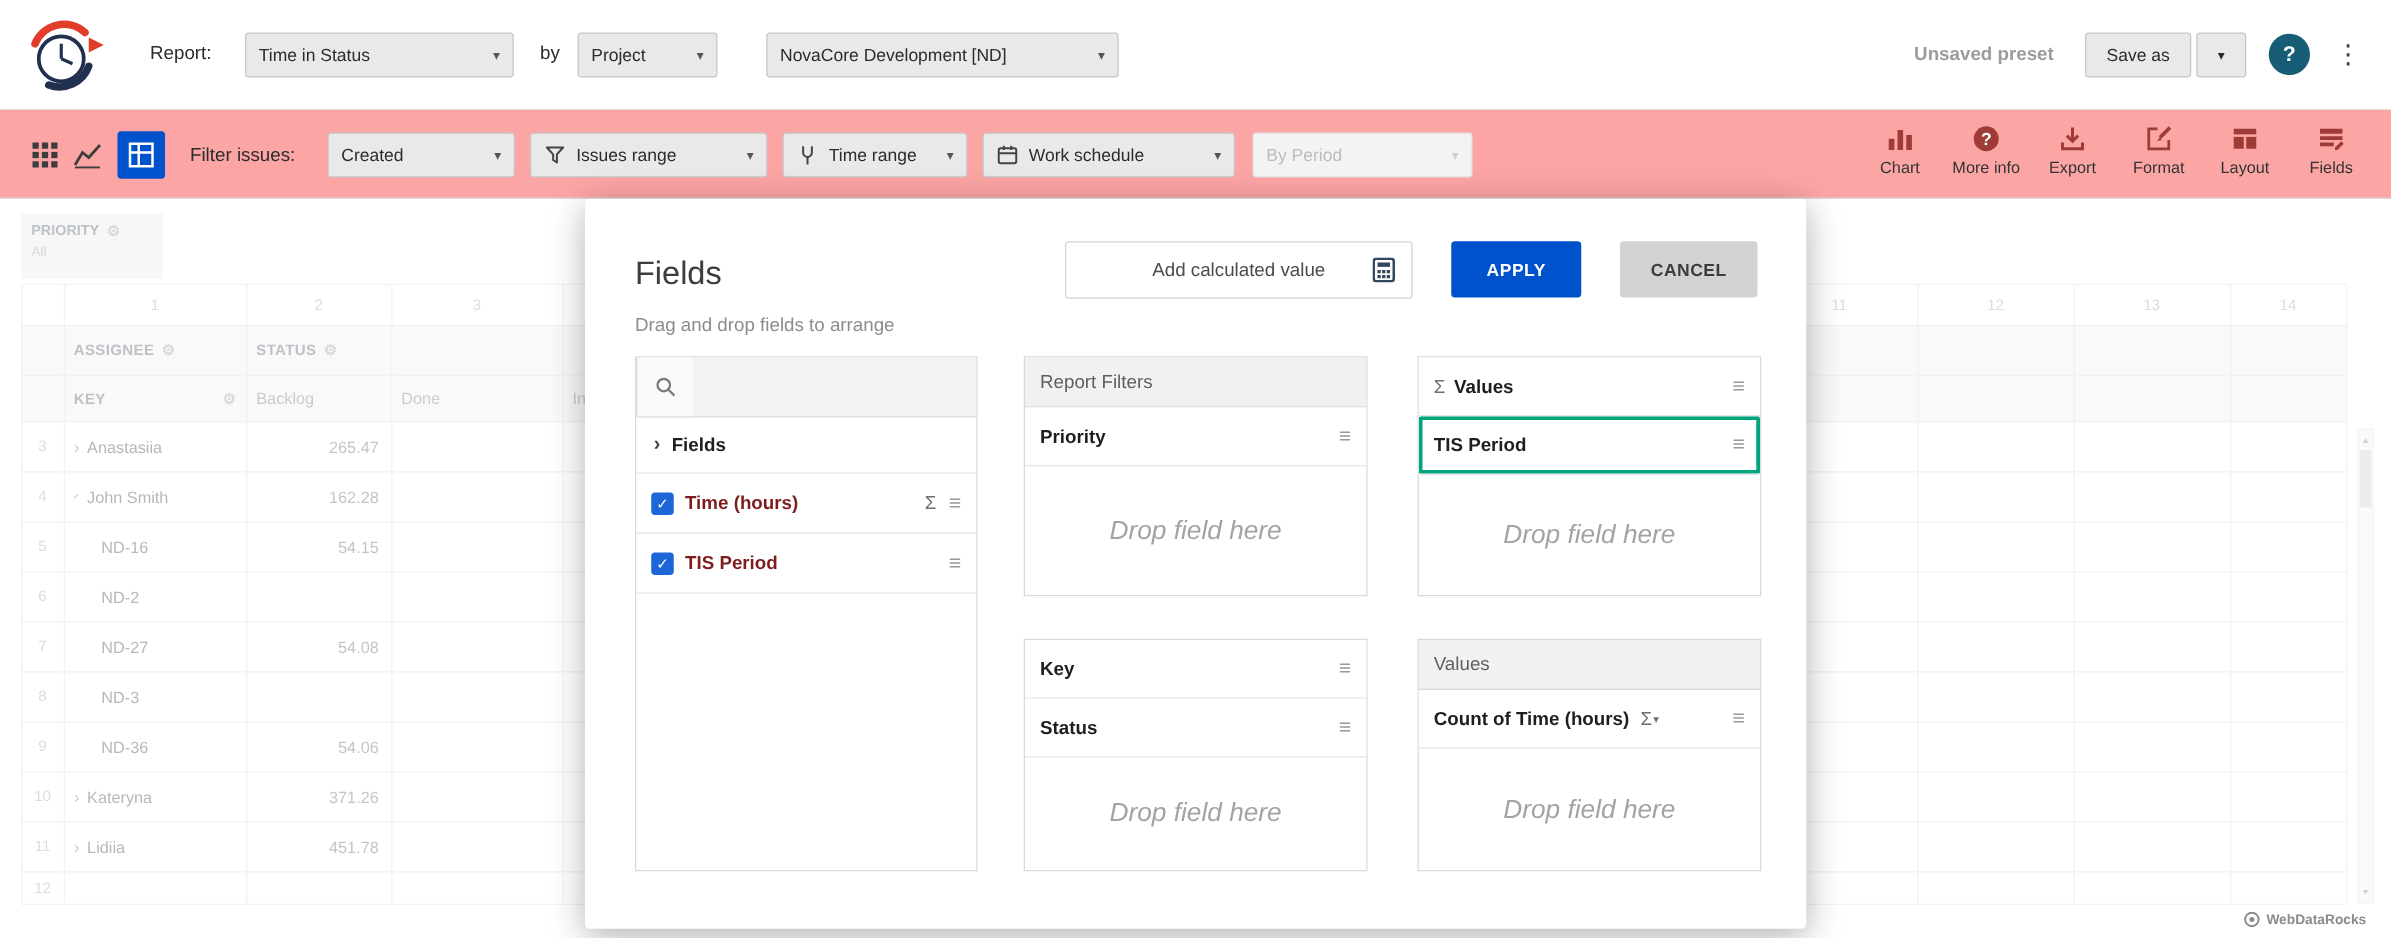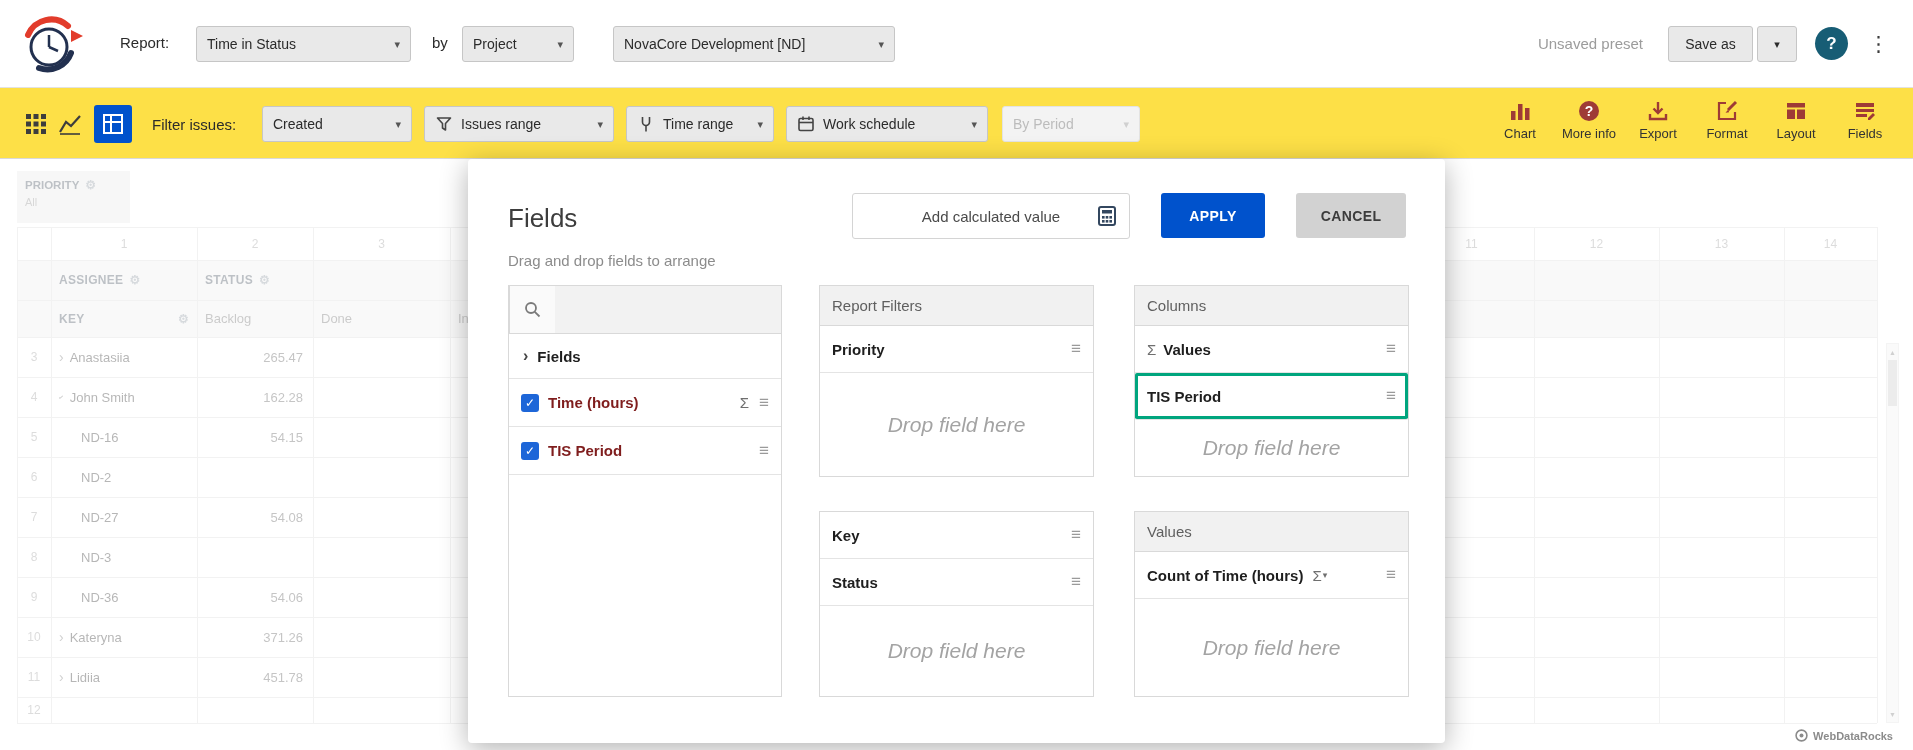--- a/index.html
+++ b/index.html
@@ -21,21 +21,21 @@
   .dd.dis .car { color:#d0d0d0; }
   .gbtn { position:absolute; display:flex; align-items:center; justify-content:center; height:36px;
           background:#e9e9e9; border:1px solid #c6c6c6; border-radius:3px; font-size:14px; color:#2b2b2b;
           font-family:inherit; cursor:pointer; }
   .preset { position:absolute; font-size:15px; color:#9c9c9c; text-align:right; }
   .help { position:absolute; width:33px; height:33px; border-radius:50%; background:#175d75; color:#fff;
           font-weight:bold; font-size:17px; display:flex; align-items:center; justify-content:center; cursor:pointer; }
   .kebab { position:absolute; font-size:21px; color:#3c3c3c; cursor:pointer; line-height:36px; }
 
   
-  #tb { position:absolute; left:0; top:88px; width:1913px; height:71px; background:#fde047; border-bottom:1px solid #d9d9d9; z-index:4; }
+  #tb { position:absolute; left:0; top:88px; width:1913px; height:71px; background:#fca5a5; border-bottom:1px solid #d9d9d9; z-index:4; }
   .tb-ic { position:absolute; cursor:pointer; }
   .pivot-btn { position:absolute; width:38px; height:38px; background:#0052cc; border-radius:3px;
                display:flex; align-items:center; justify-content:center; cursor:pointer; }
   .tb-actions { position:absolute; right:20px; top:11px; display:flex; gap:13px; }
   .act { display:flex; flex-direction:column; align-items:center; min-width:56px; cursor:pointer; }
   .act-label { margin-top:3px; font-size:13px; color:#333; white-space:nowrap; }
 
   
   #pivot-layer { position:absolute; left:0; top:0; width:1913px; height:750px; z-index:1; }
   .cell { position:absolute; display:flex; align-items:center; font-size:13px; color:#4a4a4a; overflow:hidden; white-space:nowrap; }
@@ -119,21 +119,21 @@
     </div>
     <span class="hlabel" style="left:432px;top:34px;">by</span>
     <div class="dd" style="left:462px;top:26px;width:112px;">
       <span>Project</span>
       <span class="car">▾</span>
     </div>
     <div class="dd" style="left:613px;top:26px;width:282px;">
       <span>NovaCore Development [ND]</span>
       <span class="car">▾</span>
     </div>
-    <span class="preset" style="left:1493px;top:35px;width:150px;">Unsaved preset</span>
+    <span class="preset" style="left:1493px;top:35px;width:150px;font-weight:bold;">Unsaved preset</span>
     <button class="gbtn" style="left:1668px;top:26px;width:85px;">
       <span>Save as</span>
     </button>
     <button class="gbtn" style="left:1757px;top:26px;width:40px;font-size:11px;">▾</button>
     <div class="help" style="left:1815px;top:27px;">
       <span>?</span>
     </div>
     <div class="kebab" style="left:1868px;top:26px;">⋮</div>
   </div>
 
@@ -191,21 +191,21 @@
         <g fill="none" stroke="#444" stroke-width="1.6">
           <rect x="2" y="3.5" width="14" height="12" rx="1.5"></rect>
             <line x1="2" y1="7.5" x2="16" y2="7.5"></line>
           <line x1="6" y1="1.5" x2="6" y2="5"></line>
             <line x1="12" y1="1.5" x2="12" y2="5"></line>
         </g>
       </svg>
       <span>Work schedule</span>
       <span class="car">▾</span>
     </div>
-    <div class="dd dis" style="left:1002px;top:18px;width:138px;">
+    <div class="dd dis" style="left:1002px;top:18px;width:176px;">
       <span>By Period</span>
       <span class="car">▾</span>
     </div>
 
     <div class="tb-actions">
       <div class="act">
         <svg width="24" height="24" viewBox="0 0 24 24">
           <g fill="#9e3b36">
               <rect x="3" y="12" width="4.5" height="9"></rect>
               <rect x="10" y="5" width="4.5" height="16"></rect>
@@ -438,21 +438,20 @@
     <div class="panel" style="left:351px;top:126px;width:275px;height:192px;">
       <div class="p-head">Report Filters</div>
       <div class="f-row">
         <span>Priority</span>
         <span class="handle">≡</span>
       </div>
       <div class="drop">Drop field here</div>
     </div>
 
     <div class="panel" style="left:666px;top:126px;width:275px;height:192px;">
-      <div class="p-head">Columns</div>
       <div class="f-row">
         <span class="sigma-lead">Σ</span>
         <span>Values</span>
         <span class="handle">≡</span>
       </div>
       <div class="f-row hl">
         <span>TIS Period</span>
         <span class="handle">≡</span>
       </div>
       <div class="drop">Drop field here</div>

